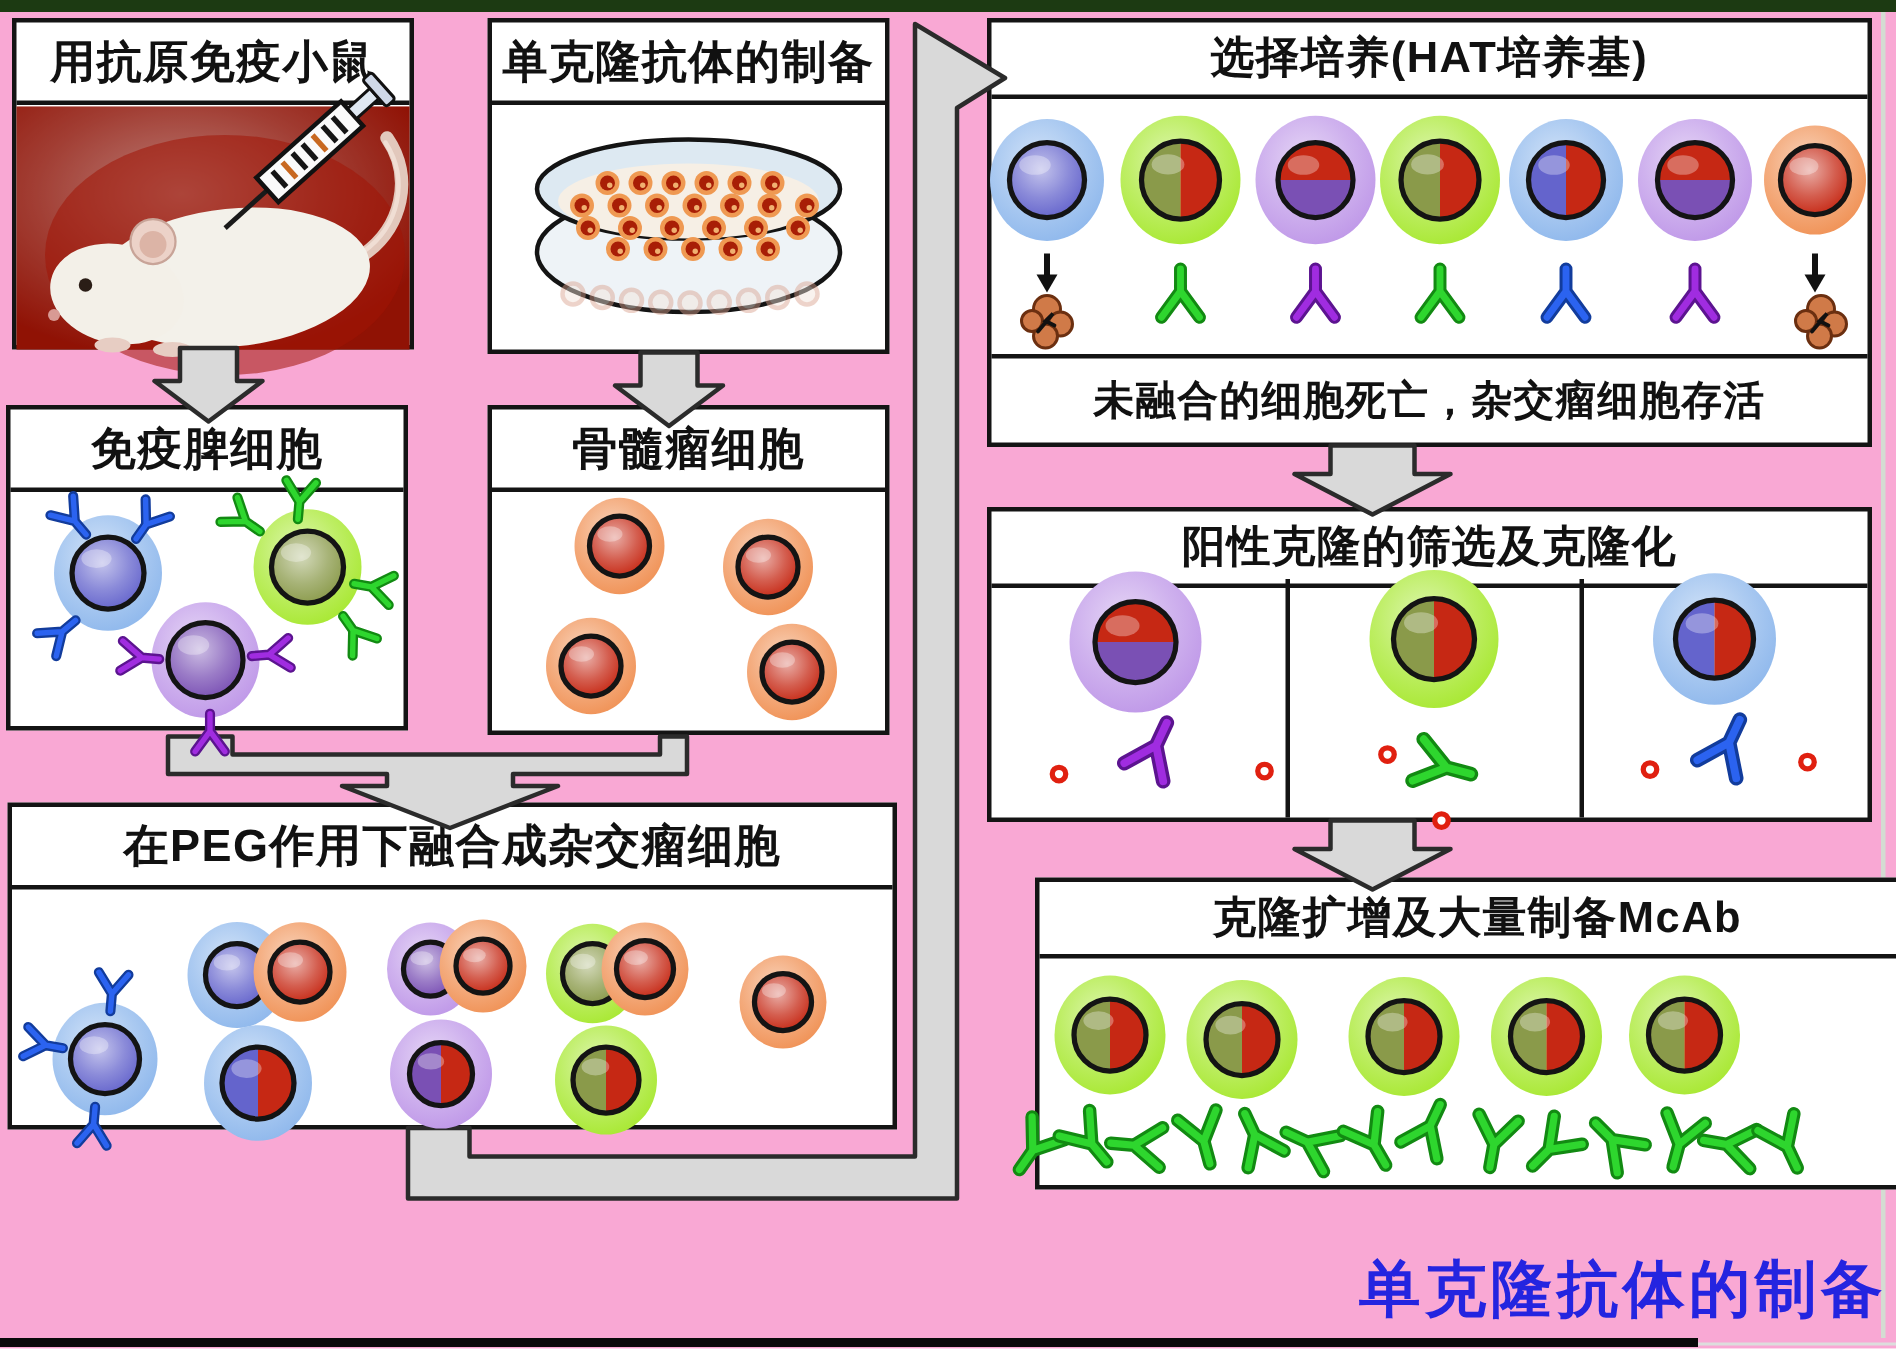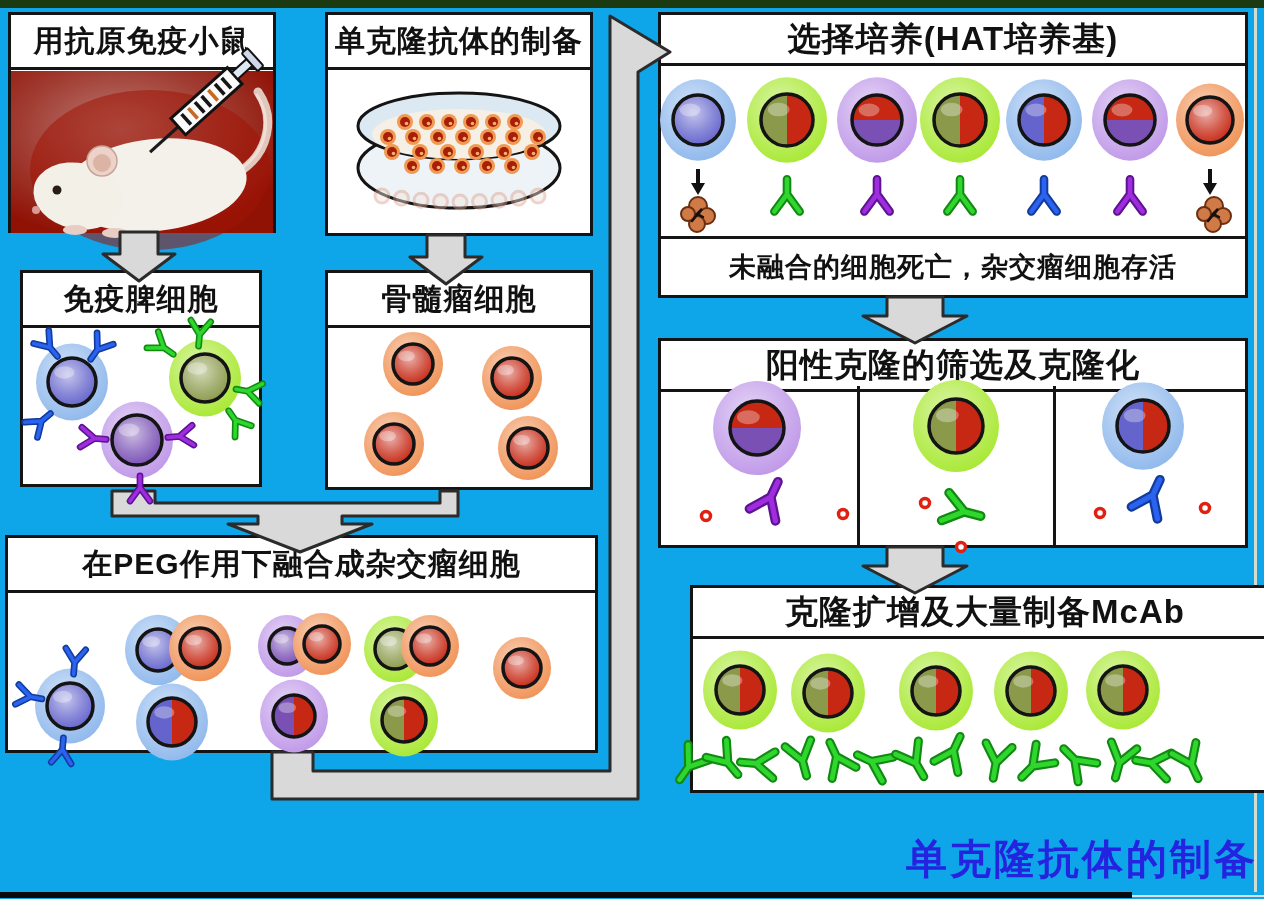--- a/index.html
+++ b/index.html
@@ -1,23 +1,23 @@
 <!DOCTYPE html>
 <html><head>
 <meta charset="utf-8">
 <style>
   html,body{margin:0;padding:0;background:#fff;}
-  #canvas{position:relative;width:1264px;height:899px;background:#0ea5e9;overflow:hidden;
+  #canvas{position:relative;width:1264px;height:899px;background:#f9a8d4;overflow:hidden;
           font-family:"Liberation Sans","DejaVu Sans",sans-serif;}
   .box{position:absolute;background:#fff;border:3px solid #141414;box-sizing:border-box;}
   .box-head{width:100%;box-sizing:border-box;border-bottom:3px solid #141414;
             display:flex;align-items:center;justify-content:center;
             font-weight:bold;color:#111;letter-spacing:1px;}
   .h30{font-size:30px;height:55px;}
-  .h29{font-size:33px;height:51px;}
+  .h29{font-size:29px;height:51px;}
   .note-bar{position:absolute;left:0;right:0;bottom:0;height:56px;border-top:3px solid #141414;
             display:flex;align-items:center;justify-content:center;
             font-weight:bold;font-size:27px;color:#111;letter-spacing:1px;}
   .vdiv{position:absolute;width:3px;background:#141414;}
   #title{position:absolute;left:0;top:832px;width:1258px;text-align:right;
          font-size:41px;font-weight:bold;letter-spacing:3px;}
   .edge{position:absolute;}
   #art{position:absolute;left:0;top:0;width:1264px;height:899px;pointer-events:none;z-index:5;}
 </style>
 </head>
@@ -35,21 +35,21 @@
         <span>用抗原免疫小鼠</span>
       </div>
   </div>
 
   <div class="box" style="left:325px;top:12px;width:268px;height:224px;">
     <div class="box-head h30">
         <span>单克隆抗体的制备</span>
       </div>
   </div>
 
-  <div class="box" style="left:20px;top:270px;width:242px;height:217px;">
+  <div class="box" style="left:4px;top:270px;width:268px;height:217px;">
     <div class="box-head h30">
         <span>免疫脾细胞</span>
       </div>
   </div>
 
   <div class="box" style="left:325px;top:270px;width:268px;height:220px;">
     <div class="box-head h30">
         <span>骨髓瘤细胞</span>
       </div>
   </div>

